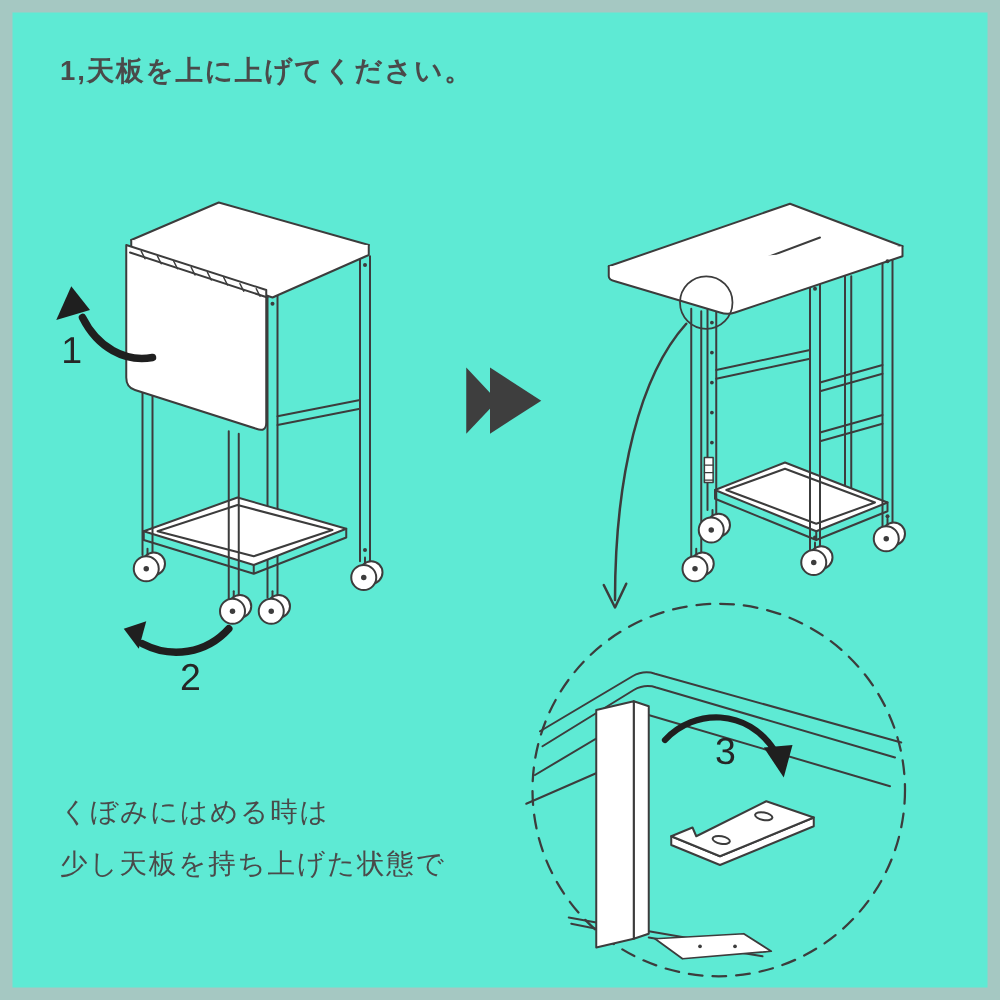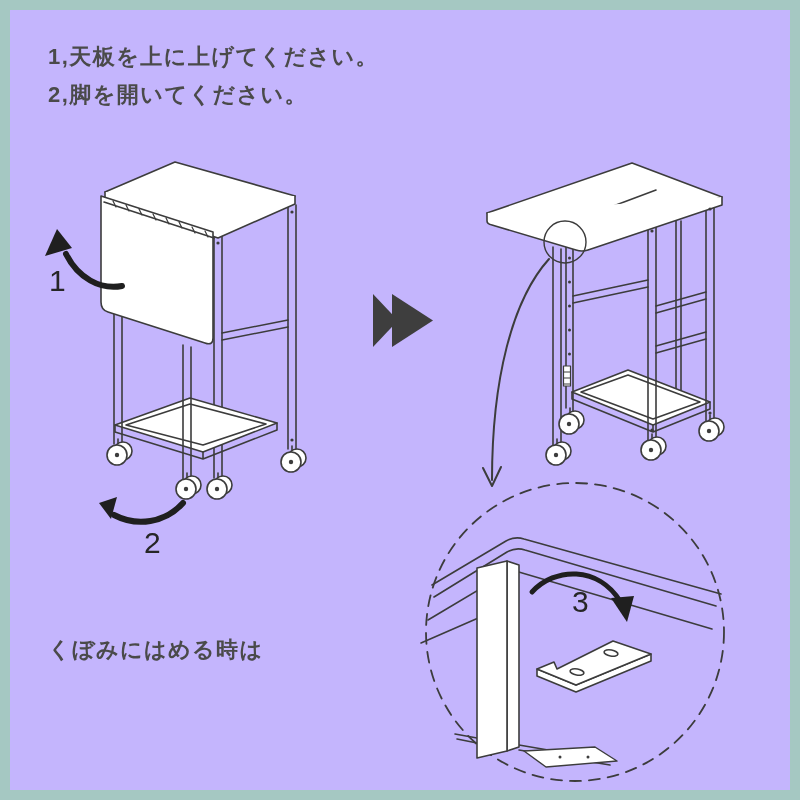--- a/index.html
+++ b/index.html
@@ -1,59 +1,59 @@
 <!DOCTYPE html>
 <html><head>
 <meta charset="utf-8">
 <style>
   html,body{margin:0;padding:0;background:#ffffff;}
   .canvas{
-    position:relative;width:800px;height:800px;background:#c4b5fd;
+    position:relative;width:800px;height:800px;background:#5eead4;
     font-family:"Liberation Sans","DejaVu Sans",sans-serif;overflow:hidden;
   }
   .frame{
     position:absolute;inset:0;border:10px solid #a5c8c2;pointer-events:none;z-index:5;
   }
   .instructions{
     position:absolute;left:48px;top:38px;z-index:2;
     color:#4a4a4a;font-size:22px;line-height:38px;font-weight:600;letter-spacing:1.5px;
     white-space:nowrap;
   }
   .note{
     position:absolute;left:48px;top:629px;z-index:2;
-    color:#4a4a4a;font-size:22px;line-height:41px;font-weight:700;letter-spacing:1.5px;
+    color:#4a4a4a;font-size:22px;line-height:41px;font-weight:400;letter-spacing:1.5px;
     white-space:nowrap;
   }
   .stepnum{
     position:absolute;z-index:3;color:#262626;font-size:30px;font-weight:400;line-height:30px;
   }
   .n1{left:49px;top:266px;}
   .n2{left:144px;top:528px;}
   .n3{left:572px;top:587px;}
   svg.art{position:absolute;left:0;top:0;z-index:1;}
   .art *{vector-effect:none;}
 </style>
 </head>
 <body>
 
 <div class="canvas">
 
   <div class="frame"></div>
 
   <div class="instructions">
     <div>1,天板を上に上げてください。</div>
-    <div>2,脚を開いてください。</div>
   </div>
 
   <span class="stepnum n1">1</span>
   <span class="stepnum n2">2</span>
   <span class="stepnum n3">3</span>
 
   <div class="note">
     <div>くぼみにはめる時は</div>
+    <div>少し天板を持ち上げた状態で</div>
   </div>
 
   <svg class="art" width="800" height="800" viewBox="0 0 800 800">
     <defs>
       <g id="cstr">
         <line x1="0" y1="-16" x2="0" y2="-7" stroke="#3c3c3c" stroke-width="1.6"></line>
         <circle cx="5" cy="-4" r="9" fill="#ffffff" stroke="#3c3c3c" stroke-width="1.6"></circle>
         <circle cx="-1" cy="0" r="10" fill="#ffffff" stroke="#3c3c3c" stroke-width="1.6"></circle>
         <circle cx="-1" cy="0" r="2.2" fill="#3c3c3c" stroke="none"></circle>
       </g>

